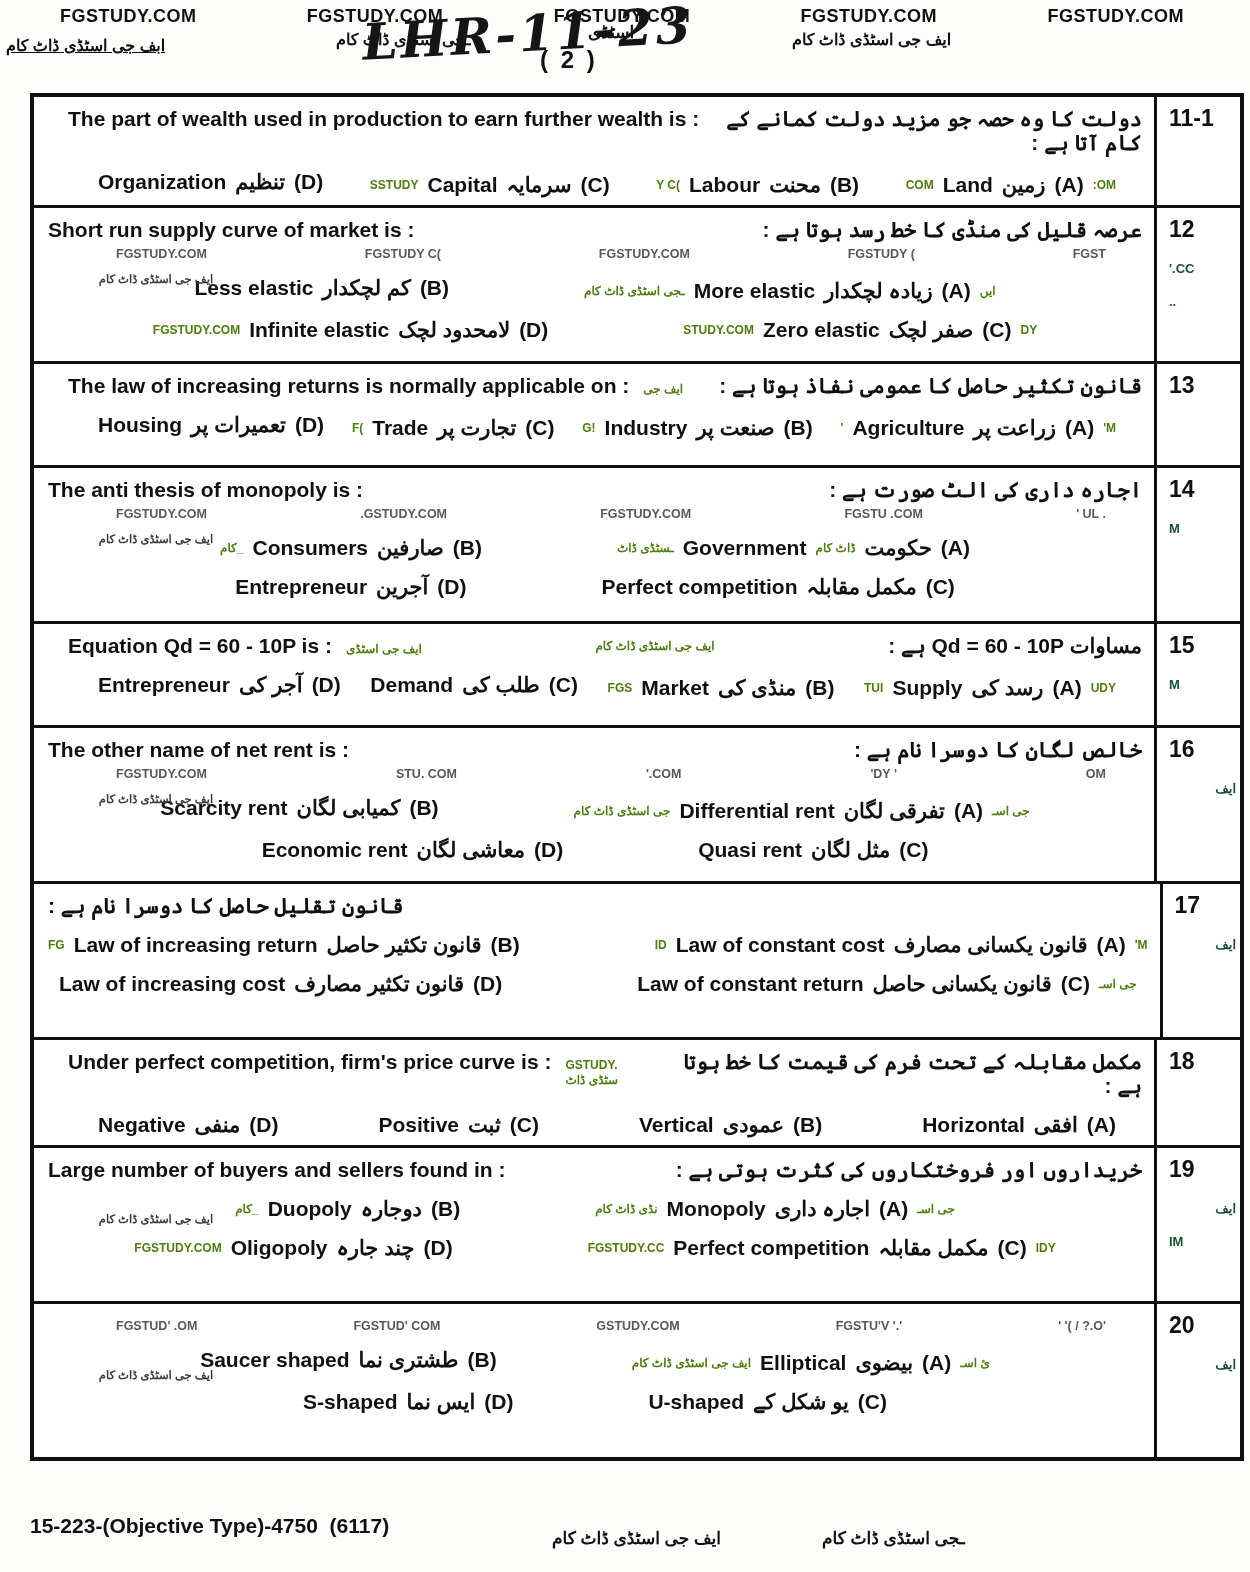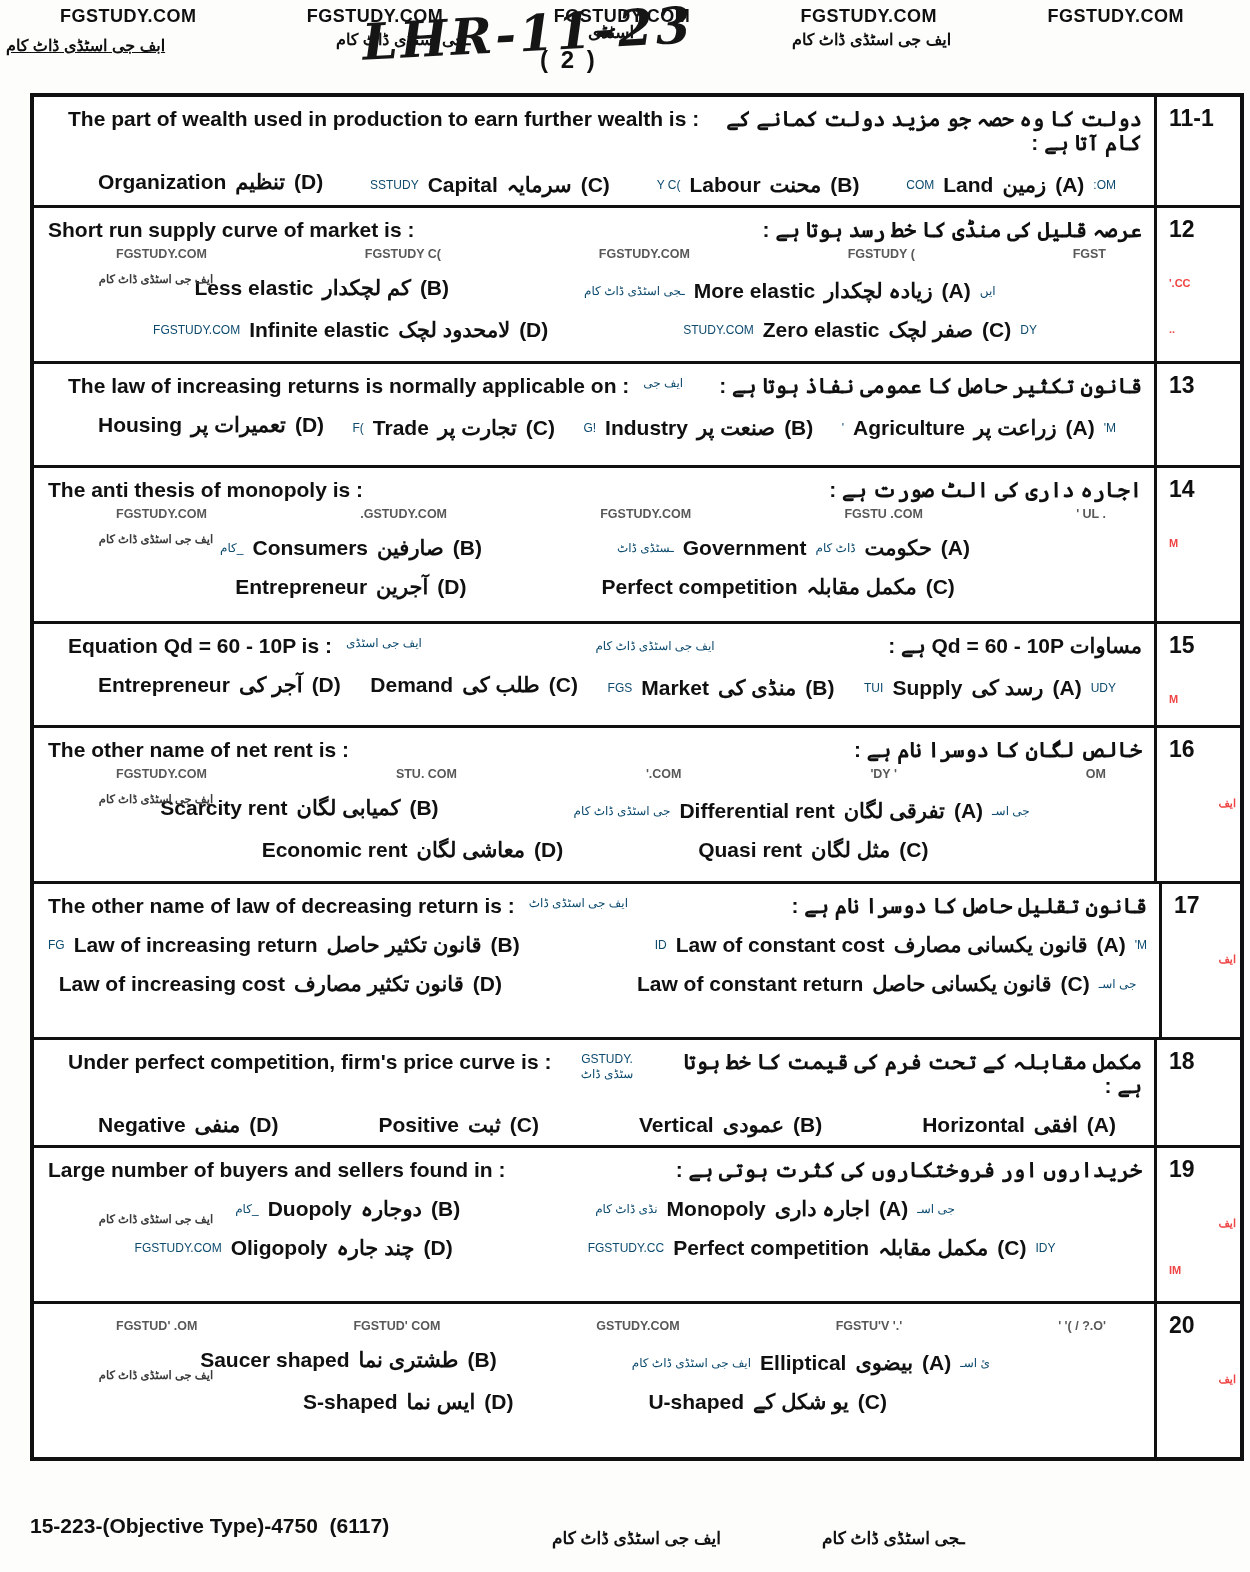--- a/index.html
+++ b/index.html
@@ -24,27 +24,27 @@
   
   #qtable{position:absolute;left:30px;top:93px;width:1214px;
     border:4px solid #101010;background:#fff;box-sizing:border-box;}
   .q-row{display:flex;box-sizing:border-box;}
   .q-row + .q-row{border-top:3px solid #101010;}
   .row-single{min-height:104px;padding-left:20px;}
   .row-double{min-height:156px;}
   .q-main{flex:1;position:relative;padding:10px 12px 8px 14px;box-sizing:border-box;}
   .q-num{width:86px;border-left:3px solid #101010;padding:8px 4px 0 12px;box-sizing:border-box;}
   .num{font-size:23px;font-weight:bold;}
-  .col-note{margin-top:34px;font-size:11px;font-weight:bold;color:#ef4444;}
+  .col-note{margin-top:18px;font-size:13px;font-weight:bold;color:#14532d;}
   .q-line{display:flex;justify-content:space-between;align-items:flex-start;gap:12px;}
   .q-left{display:flex;gap:14px;align-items:flex-start;}
   .q-en{font-size:21px;font-weight:bold;white-space:pre;}
   .q-ur{font-size:21px;font-weight:bold;text-align:right;}
-  .frag{font-size:12px;font-weight:normal;color:#0c4a6e;align-self:center;white-space:nowrap;}
-  .q-wm-sup{max-width:130px;white-space:normal;line-height:1.25;align-self:flex-start;margin-top:2px;text-align:center;}
+  .frag{font-size:12px;font-weight:bold;color:#4d7c0f;align-self:center;white-space:nowrap;}
+  .q-wm-sup{max-width:130px;white-space:normal;line-height:1.25;align-self:flex-start;margin-top:8px;}
   .wm-row{display:flex;justify-content:space-between;margin:5px 36px 0 68px;
     color:#585858;font-size:12.5px;font-weight:bold;}
   .opt-row{direction:rtl;display:flex;align-items:baseline;margin-top:15px;}
   .spread{justify-content:space-between;padding:0 26px 0 30px;}
   .pair{justify-content:center;gap:135px;}
   .opt{direction:ltr;display:inline-flex;align-items:center;gap:9px;}
   .opt-en,.opt-ur,.opt-letter{font-size:21px;font-weight:bold;white-space:nowrap;}
   .side-wm{position:absolute;left:56px;top:64px;width:132px;font-size:11.5px;
     font-weight:bold;color:#3a3a3a;line-height:1.3;text-align:center;}
   
@@ -336,24 +336,20 @@
         </div>
       </div>
       <div class="q-num">
         <div class="num">16</div>
         <div class="col-note" dir="auto">ایف</div>
       </div>
     </div>
     <div class="q-row row-double">
       <div class="q-main">
         <div class="q-line">
-          <div class="q-left">
-            <span class="q-en">The other name of law of decreasing return is :</span>
-            <span class="frag q-wm-sup">ایف جی اسٹڈی ڈاٹ</span>
-          </div>
           <span class="q-ur" dir="rtl">قانون تقلیل حاصل کا دوسرا نام ہے :</span>
         </div>
         <div class="opt-row pair">
           <div class="opt">
             <span class="frag">ID</span>
             <span class="opt-en">Law of constant cost</span>
             <span class="opt-ur" dir="rtl">قانون یکسانی مصارف</span>
             <span class="opt-letter">(A)</span>
             <span class="frag">'M</span>
           </div>

